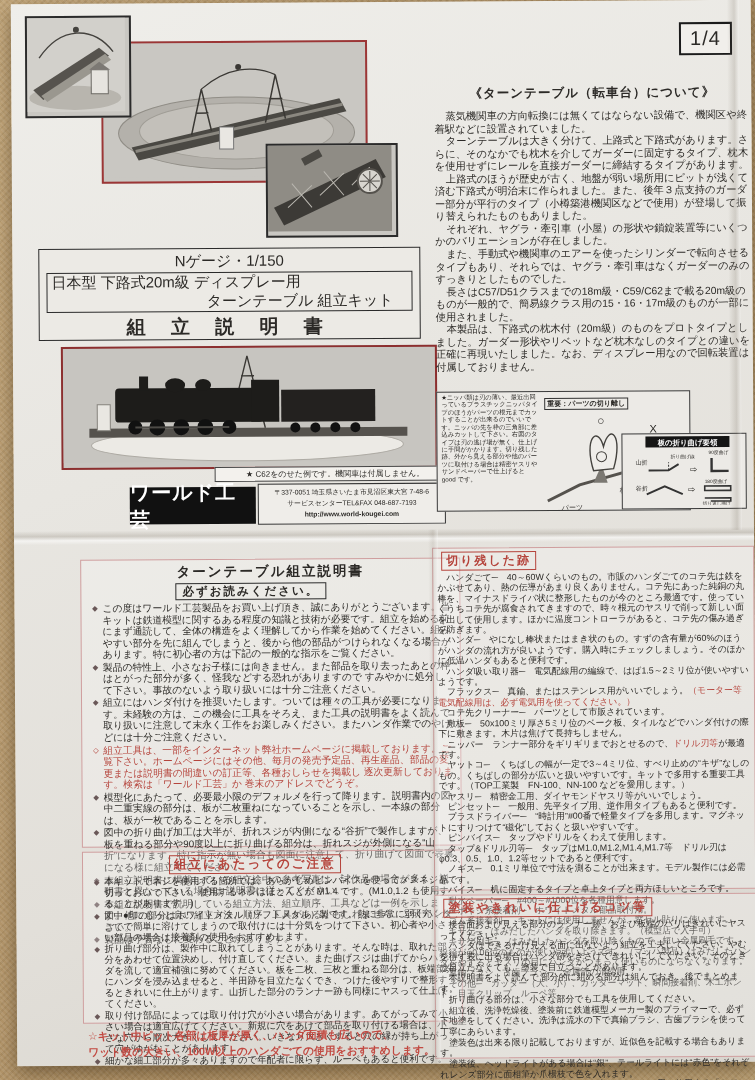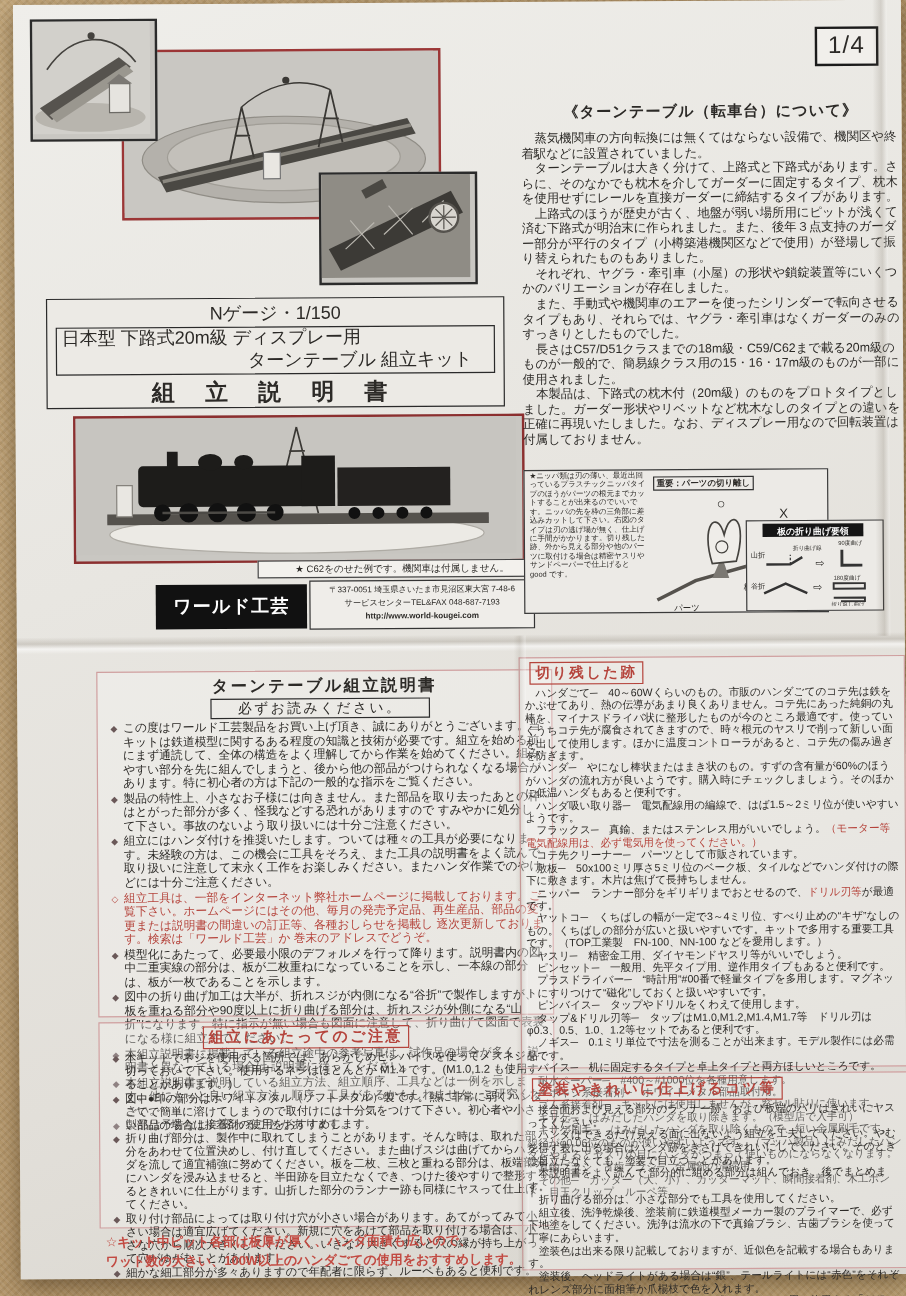--- a/index.html
+++ b/index.html
@@ -36,39 +36,39 @@
   .caption{left:201px;top:464px;width:233px;border:1px solid #444;background:#f3f1ed;
     font-size:8px;padding:1px 3px;text-align:center;}
   
   .titlebox{left:26px;top:245px;width:380px;height:90px;border:1.5px solid #2a2a2a;background:#eceae5;}
   .tb1{font-size:15px;text-align:center;margin-top:3px;}
   .tbin{border:1.2px solid #2a2a2a;margin:1px 7px 2px 7px;padding:0 4px;font-size:15px;line-height:1.25;}
   .tb3{text-align:right;padding-right:14px;}
   .tb4{font-size:19px;font-weight:bold;text-align:center;letter-spacing:10px;margin-top:2px;}
   
   .logo{left:116px;top:484px;width:126px;height:37px;background:#111;color:#fff;
-    display:flex;align-items:center;justify-content:center;font-weight:bold;font-size:15px;letter-spacing:1px;}
+    display:flex;align-items:center;justify-content:center;font-weight:bold;font-size:20px;letter-spacing:1px;}
   .addr{left:244px;top:481px;width:188px;height:41px;border:1.5px solid #333;background:#efede9;
     font-size:6.8px;line-height:1.6;text-align:center;padding-top:3px;box-sizing:border-box;}
   .addr .url{font-weight:bold;}
   
   .about{left:423px;top:84px;width:316px;}
   .about h2{font-size:12.5px;text-align:center;margin:0 0 8px 0;letter-spacing:1px;}
   .about p{font-size:10.3px;line-height:1.22;margin:0;text-indent:11px;}
   
   .cutbox{left:423px;top:390px;width:252px;height:118px;border:1.2px solid #3a3a3a;background:#eceae6;}
   .cut-title{display:inline-block;border:1px solid #333;font-size:7px;font-weight:bold;margin:3px 0 1px 4px;padding:0 2px;}
   .cut-text{float:left;width:97px;font-size:6.3px;line-height:1.18;margin:1px 2px 2px 4px;}
-  .foldbox{left:608px;top:433px;width:113px;height:74px;border:1.2px solid #3a3a3a;background:#eceae6;}
+  .foldbox{left:608px;top:433px;width:113px;height:74px;border:1.2px solid #3a3a3a;background:#eceae6;padding-left:10px;}
   
   .secbox{border:1px solid #cf9e9e;background:rgba(255,255,255,.25);box-sizing:border-box;}
   .readfirst{left:66px;top:556px;width:380px;height:288px;padding:3px 6px;}
   .rf-head{font-size:13.5px;font-weight:bold;text-align:center;letter-spacing:2px;}
-  .rf-sub{display:inline-block;border:1.5px solid #2b2b2b;font-size:11.5px;font-weight:normal;
-    letter-spacing:2px;padding:0 22px;margin:1px 0 2px 88px;}
+  .rf-sub{display:inline-block;border:1.5px solid #2b2b2b;font-size:11.5px;font-weight:bold;
+    letter-spacing:2px;padding:0 6px;margin:1px 0 2px 88px;}
   .bullets{font-size:9.8px;line-height:1.18;}
   .brow{display:flex;margin:0 0 1px 0;}
   .bm{flex:none;width:15px;text-align:center;font-size:7.5px;color:#6a5858;padding-top:2px;}
   .bt{flex:1;}
   .red{color:#b5443c;}
   .cautions{left:66px;top:848px;width:380px;height:172px;padding:2px 6px;}
   .sec-head{display:inline-block;border:1.5px solid #b5443c;color:#b5443c;font-weight:bold;
     font-size:12.5px;letter-spacing:2px;padding:0 4px;margin:1px 0 2px 80px;}
   .cautions .bullets{font-size:9.4px;line-height:1.16;}
   .footnote{left:71px;top:1024px;width:372px;font-size:10.8px;line-height:1.5;color:#c24a42;font-weight:bold;}

